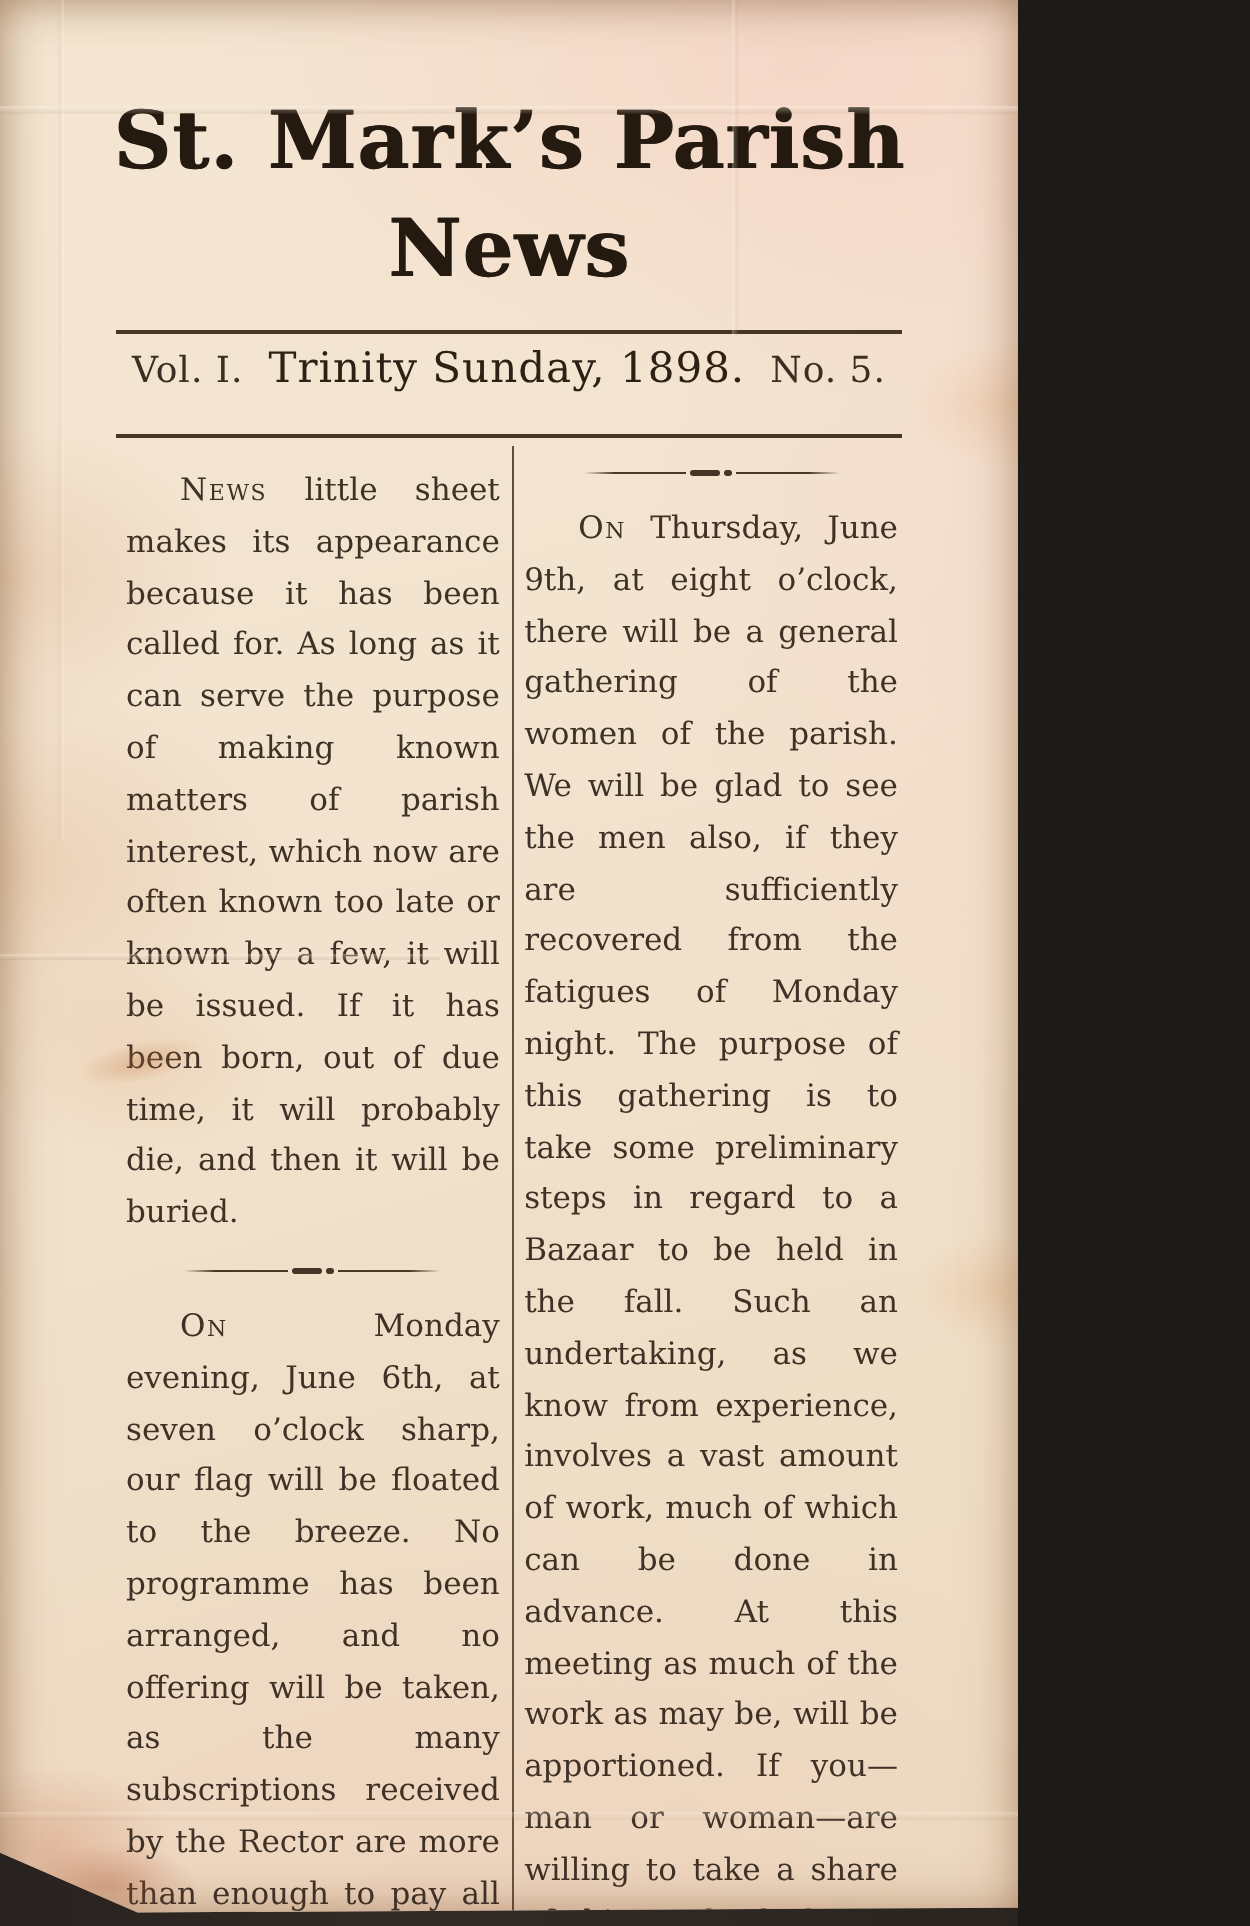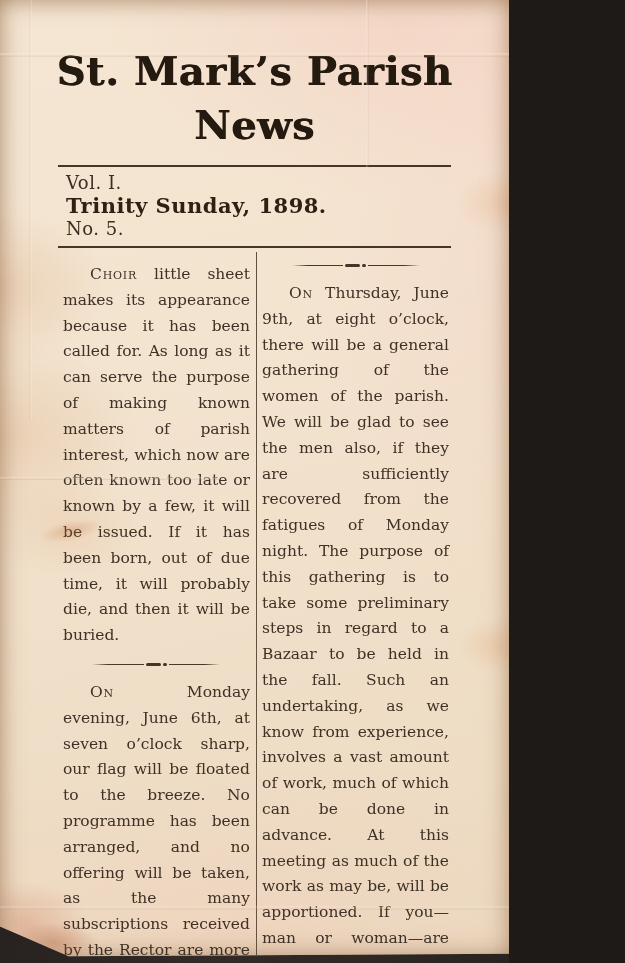--- a/index.html
+++ b/index.html
@@ -45,24 +45,24 @@
     background:radial-gradient(closest-side,rgba(170,85,50,.35),transparent 75%);}
 
   header{position:relative;text-align:center;padding-top:44px;}
   h1.title{
     margin:0;font-size:40px;line-height:54px;font-weight:700;color:#241a10;
     letter-spacing:.5px;text-shadow:.6px 0 0 #241a10;
   }
   .mastbar{
     margin:13px 58px 0 58px;display:flex;justify-content:space-between;align-items:baseline;
     border-top:2px solid #473526;border-bottom:2.5px solid #473526;
-    padding:5px 8px 7px 8px;color:#3c2e22;flex-direction:column;
+    padding:5px 8px 21px 8px;color:#3c2e22;
   }
   .mastbar .side{font-size:18px;letter-spacing:.5px;}
-  .mastbar .date{font-size:21px;font-weight:700;letter-spacing:.5px;color:#2d2115;}
+  .mastbar .date{font-size:21px;font-weight:400;letter-spacing:.5px;color:#2d2115;}
 
   .columns{position:relative;display:flex;margin:0;padding:2px 60px 0 63px;}
   .col{width:245px;text-align:justify;color:#3f3126;font-size:15.5px;line-height:25.8px;}
   .col-left{margin-right:0;}
   .colrule{width:1.5px;align-self:stretch;margin:2px 5px 8px 6px;
     background:linear-gradient(to bottom,rgba(70,52,35,.85) 0%,rgba(70,52,35,.8) 92%,rgba(70,52,35,0) 100%);}
   p.para{margin:0;text-indent:27px;}
   p.para.first{margin-top:12px;}
   .lead{font-variant:small-caps;letter-spacing:.8px;}
 
@@ -84,21 +84,21 @@
       <div class="mastbar">
         <span class="side">Vol. I.</span>
         <span class="date">Trinity Sunday, 1898.</span>
         <span class="side">No. 5.</span>
       </div>
     </header>
 
     <div class="columns">
 
       <div class="col col-left">
-        <p class="para first"><span class="lead">Choir</span><span> little sheet makes its appearance because it has been called for. As long as it can serve the purpose of making known matters of parish interest, which now are often known too late or known by a few, it will be issued. If it has been born, out of due time, it will probably die, and then it will be buried.</span></p>
+        <p class="para first"><span class="lead">News</span><span> little sheet makes its appearance because it has been called for. As long as it can serve the purpose of making known matters of parish interest, which now are often known too late or known by a few, it will be issued. If it has been born, out of due time, it will probably die, and then it will be buried.</span></p>
         <div class="divider">
             <span class="line l"></span>
             <span class="dash"></span>
             <span class="dot"></span>
             <span class="line r"></span>
           </div>
         <p class="para"><span class="lead">On</span><span> Monday evening, June 6th, at seven o’clock sharp, our flag will be floated to the breeze. No programme has been arranged, and no offering will be taken, as the many subscriptions received by the Rector are more than enough to pay all expenses. Whatever balance remains will be used for the purchase of new hymnals for the Choir. These books are greatly needed, and any parishioner who is chagrined because he was not asked for flag money can comfort himself by giving something to the clergy or choir men for the hymn books.</span></p>
 
       </div>
 

